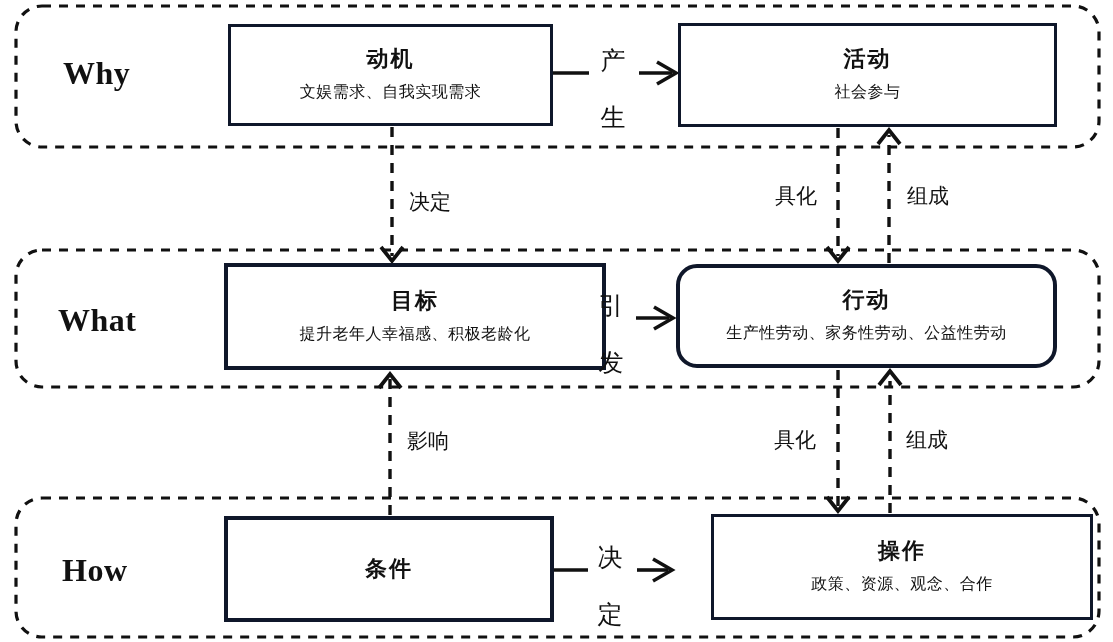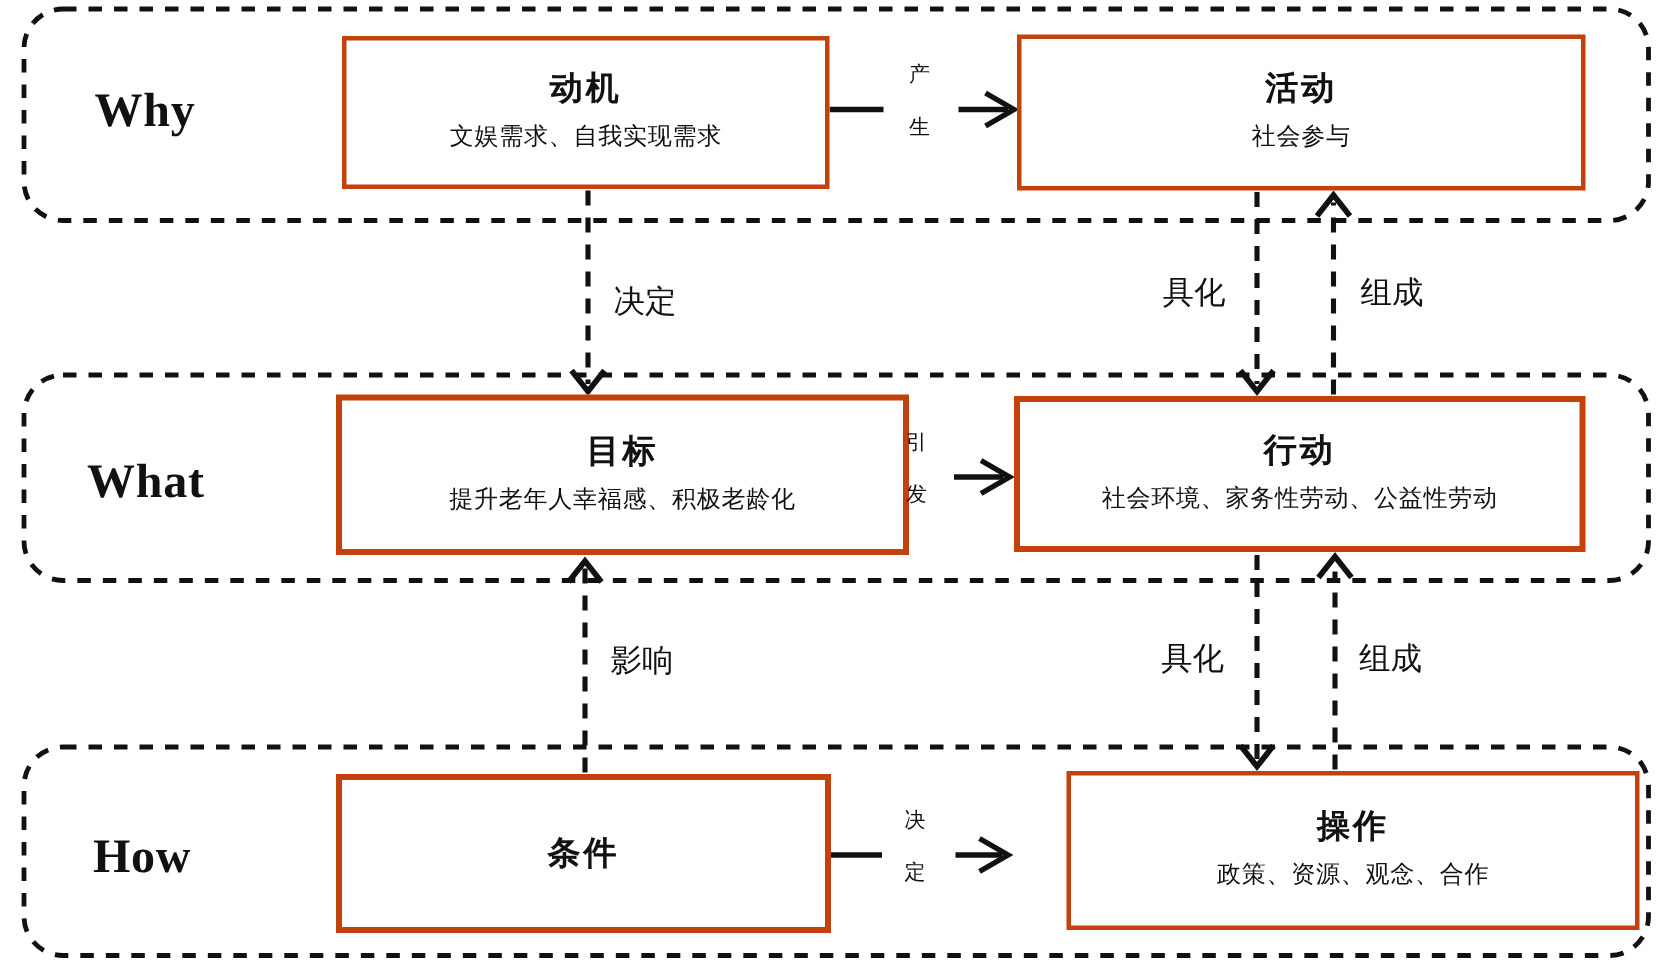--- a/index.html
+++ b/index.html
@@ -34,21 +34,21 @@
     text-align: left;
     font-family: "Liberation Serif", serif;
     font-weight: bold;
     font-size: 32px;
     line-height: 36px;
     letter-spacing: 0.5px;
   }
   .node {
     position: absolute;
     background: #ffffff;
-    border: 3px solid #c2410c;
+    border: 3px solid #0f172a;
     box-sizing: border-box;
     display: flex;
     flex-direction: column;
     align-items: center;
     justify-content: center;
     gap: 10px;
   }
   .node.thick { border-width: 4px; }
   .node .title {
     font-size: 22px;
@@ -59,22 +59,22 @@
   .node .subtitle {
     font-family: "Liberation Serif", serif;
     font-size: 16px;
     line-height: 22px;
     letter-spacing: 0.5px;
     white-space: nowrap;
   }
   .h-arrow-label {
     position: absolute;
     width: 26px;
-    font-size: 14px;
-    line-height: 35px;
+    font-size: 25px;
+    line-height: 57px;
     text-align: center;
     word-break: break-all;
     letter-spacing: 0;
   }
   .v-arrow-label {
     position: absolute;
     width: 64px;
     font-size: 21px;
     line-height: 24px;
     text-align: center;
@@ -151,23 +151,23 @@
   </div>
   <div class="node" style="left:678px; top:23px; width:379px; height:104px;">
     <div class="title">活动</div>
     <div class="subtitle">社会参与</div>
   </div>
 
   <div class="node thick" style="left:224px; top:263px; width:382px; height:107px;">
     <div class="title">目标</div>
     <div class="subtitle">提升老年人幸福感、积极老龄化</div>
   </div>
-  <div class="node thick" style="left:676px; top:264px; width:381px; height:104px;">
+  <div class="node thick" style="left:676px; top:264px; width:381px; height:104px;border-radius:21px;">
     <div class="title">行动</div>
-    <div class="subtitle">社会环境、家务性劳动、公益性劳动</div>
+    <div class="subtitle">生产性劳动、家务性劳动、公益性劳动</div>
   </div>
 
   <div class="node thick" style="left:224px; top:516px; width:330px; height:106px;">
     <div class="title">条件</div>
   </div>
   <div class="node" style="left:675px; top:514px; width:382px; height:106px;margin-left:36px;">
     <div class="title">操作</div>
     <div class="subtitle">政策、资源、观念、合作</div>
   </div>
 

